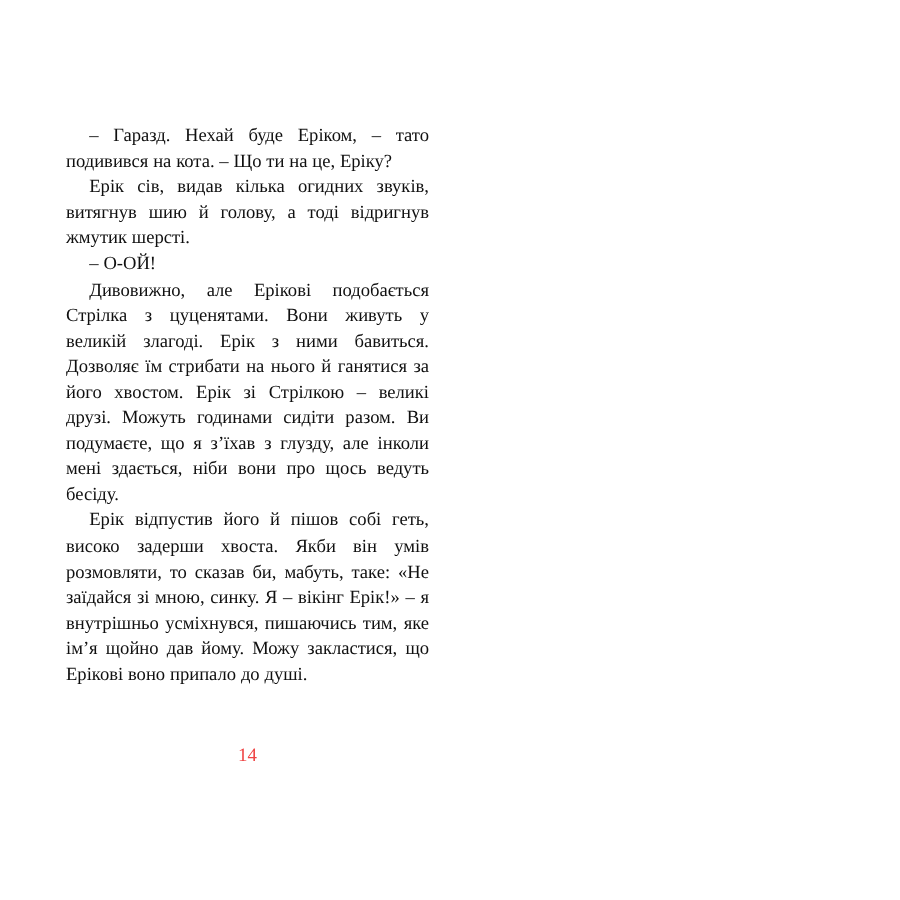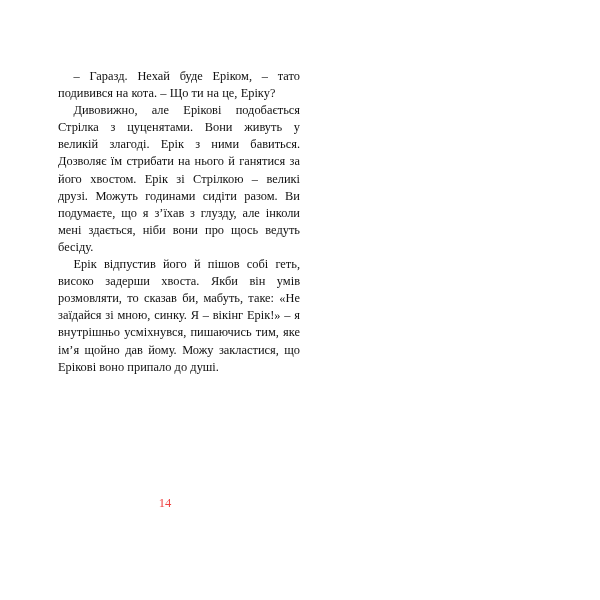--- a/index.html
+++ b/index.html
@@ -30,22 +30,21 @@
     top: 0;
     height: 600px;
     box-sizing: border-box;
   }
 
   .page-left  { left: 0px;   width: 300px; }
   .page-right { left: 300px; width: 300px; }
 
   .text-block {
     position: absolute;
-    top: 68px;
-    margin-left: 14px;
+    top: 82px;
   }
 
   .page-left .text-block {
     left: 44px;
     width: 242px;
   }
 
   .para {
     margin: 0;
     text-align: justify;
@@ -76,20 +75,22 @@
   }
 </style>
 </head>
 <body>
 
 <div class="spread">
 
   <div class="page page-left">
     <div class="text-block">
       <p class="para">– Гаразд. Нехай буде Еріком, – тато подивився на кота. – Що ти на це, Еріку?</p>
+      <p class="para">Ерік сів, видав кілька огидних звуків, витягнув шию й голову, а тоді відригнув жмутик шерсті.</p>
+      <p class="para">– О-ОЙ!</p>
       <p class="para">Дивовижно, але Ерікові подобається Стрілка з цуценятами. Вони живуть у великій злагоді. Ерік з ними бавиться. Дозволяє їм стрибати на нього й ганятися за його хвостом. Ерік зі Стрілкою – великі друзі. Можуть годинами сидіти разом. Ви подумаєте, що я з’їхав з глузду, але інколи мені здається, ніби вони про щось ведуть бесіду.</p>
       <p class="para">Ерік відпустив його й пішов собі геть, високо задерши хвоста. Якби він умів розмовляти, то сказав би, мабуть, таке: «Не заїдайся зі мною, синку. Я – вікінг Ерік!» – я внутрішньо усміхнувся, пишаючись тим, яке ім’я щойно дав йому. Можу закластися, що Ерікові воно припало до душі.</p>
     </div>
     <div class="folio">14</div>
   </div>
 
   <div class="page page-right">
     
     
   </div>

